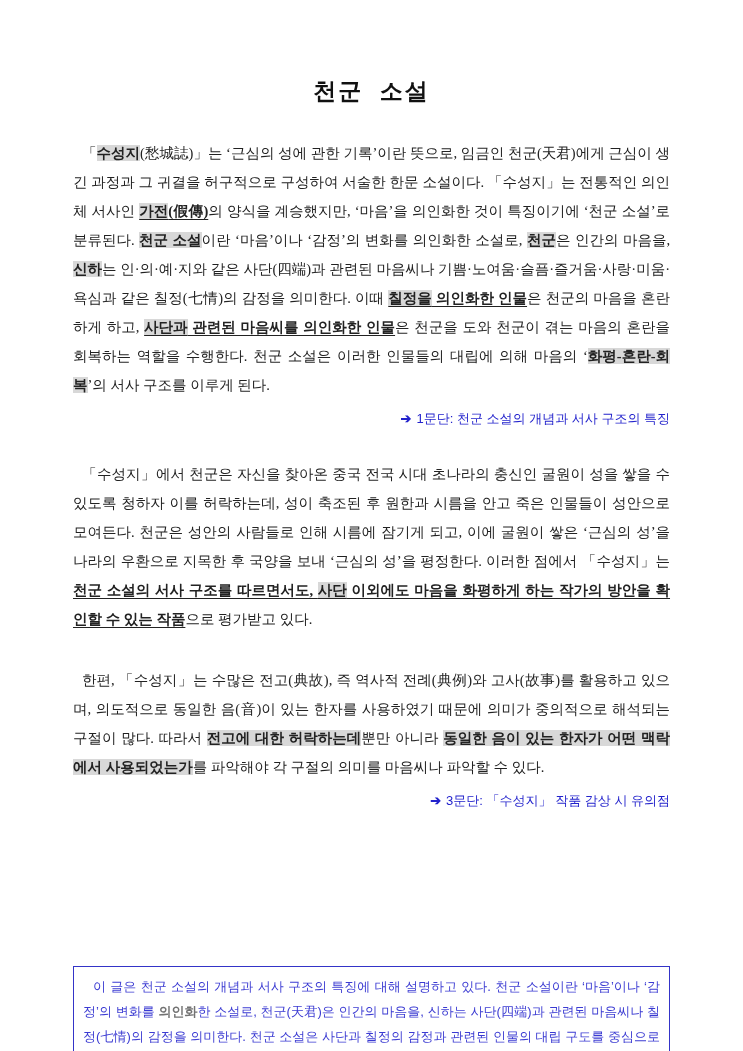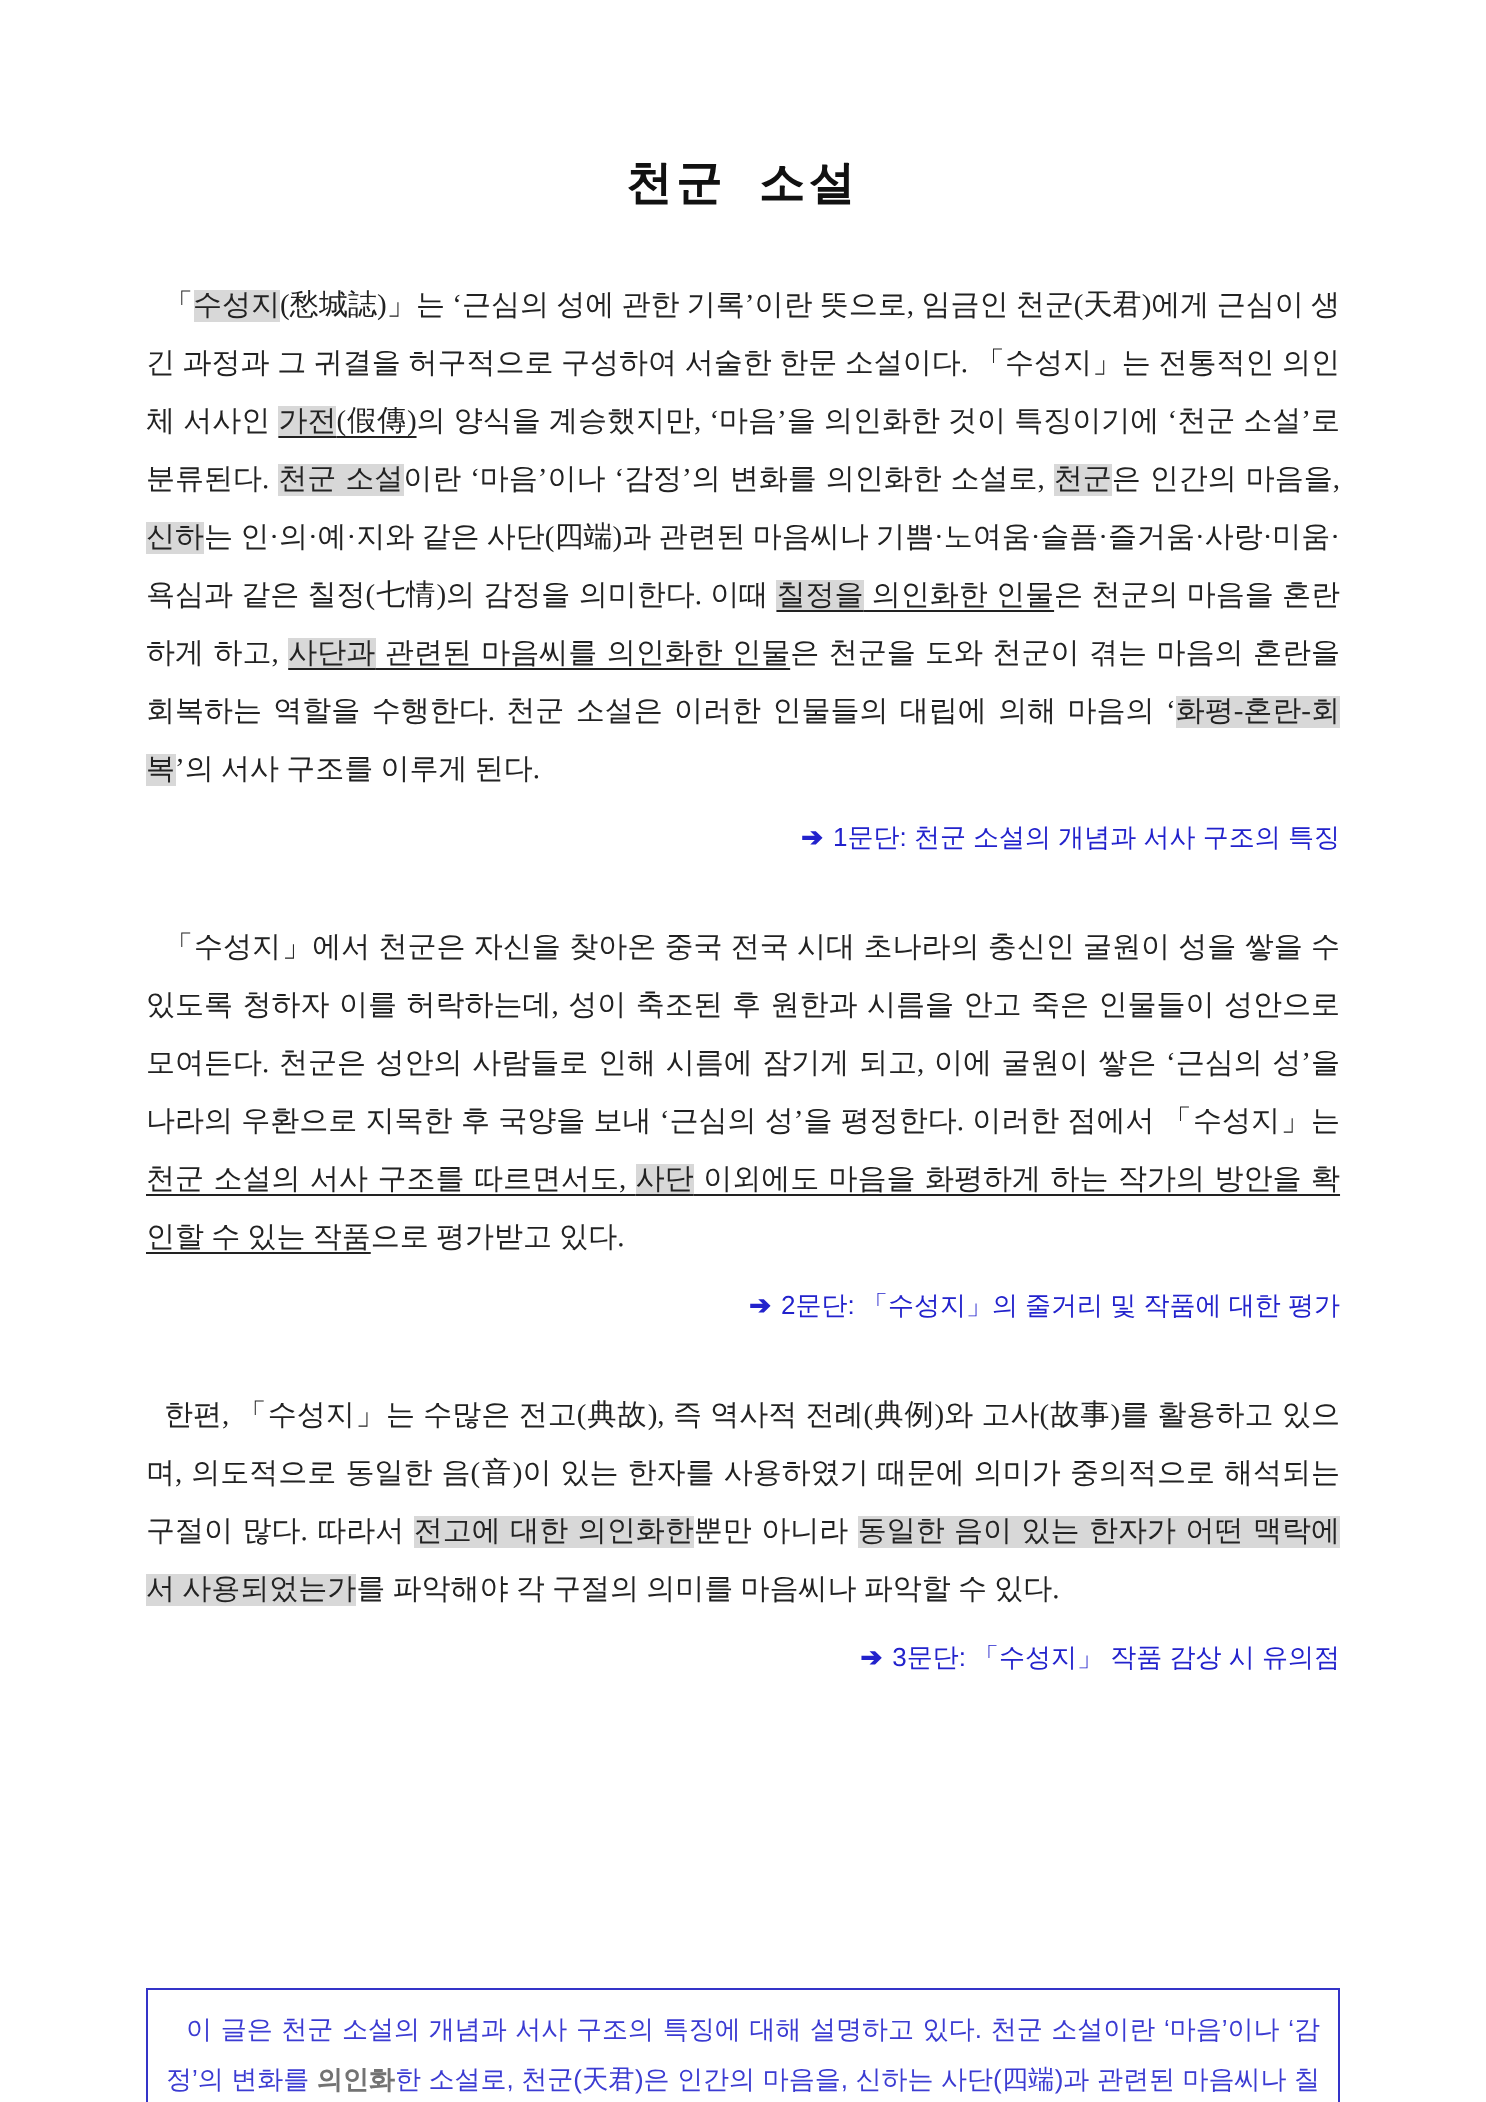--- a/index.html
+++ b/index.html
@@ -27,21 +27,21 @@
   }
 
   .doc-par {
     margin-top:32px;
     font-size:14.5px;
     line-height:29px;
     text-align:justify;
     text-indent:9px;
     color:#222222;
   }
-  .doc-par .run.b { font-weight:400; }
+  .doc-par .run.b { font-weight:700; }
   .doc-par .run.h { background:#d8d8d8; }
   .doc-par .run.u { text-decoration:underline; text-underline-offset:3px; }
 
   .annotation {
     margin-top:10px;
     text-align:right;
     font-family:Liberation Sans, sans-serif;
     font-size:13px;
     color:#2222cc;
     font-weight:500;
@@ -70,25 +70,22 @@
   <div class="content">
 
     <h1 class="doc-title">천군 소설</h1>
 
     <p class="doc-par"><span class="run">「</span><span class="run b h">수성지</span><span class="run">(愁城誌)」는 ‘근심의 성에 관한 기록’이란 뜻으로, 임금인 천군(天君)에게 근심이 생긴 과정과 그 귀결을 허구적으로 구성하여 서술한 한문 소설이다. 「수성지」는 전통적인 의인체 서사인 </span><span class="run b h u">가전</span><span class="run b u">(假傳)</span><span class="run">의 양식을 계승했지만, ‘마음’을 의인화한 것이 특징이기에 ‘천군 소설’로 분류된다. </span><span class="run b h">천군 소설</span><span class="run">이란 ‘마음’이나 ‘감정’의 변화를 의인화한 소설로, </span><span class="run b h">천군</span><span class="run">은 인간의 마음을, </span><span class="run b h">신하</span><span class="run">는 인·의·예·지와 같은 사단(四端)과 관련된 마음씨나 기쁨·노여움·슬픔·즐거움·사랑·미움·욕심과 같은 칠정(七情)의 감정을 의미한다. 이때 </span><span class="run b h u">칠정을</span><span class="run b u"> 의인화한 인물</span><span class="run">은 천군의 마음을 혼란하게 하고, </span><span class="run b h u">사단과</span><span class="run b u"> 관련된 마음씨를 의인화한 인물</span><span class="run">은 천군을 도와 천군이 겪는 마음의 혼란을 회복하는 역할을 수행한다. 천군 소설은 이러한 인물들의 대립에 의해 마음의 ‘</span><span class="run b h">화평-혼란-회복</span><span class="run">’의 서사 구조를 이루게 된다.</span></p>
     <div class="annotation">
       <span class="arrow">➔</span><span>1문단: 천군 소설의 개념과 서사 구조의 특징</span>
     </div>
 
     <p class="doc-par"><span class="run">「수성지」에서 천군은 자신을 찾아온 중국 전국 시대 초나라의 충신인 굴원이 성을 쌓을 수 있도록 청하자 이를 허락하는데, 성이 축조된 후 원한과 시름을 안고 죽은 인물들이 성안으로 모여든다. 천군은 성안의 사람들로 인해 시름에 잠기게 되고, 이에 굴원이 쌓은 ‘근심의 성’을 나라의 우환으로 지목한 후 국양을 보내 ‘근심의 성’을 평정한다. 이러한 점에서 「수성지」는 </span><span class="run b u">천군 소설의 서사 구조를 따르면서도, </span><span class="run b h u">사단</span><span class="run b u"> 이외에도 마음을 화평하게 하는 작가의 방안을 확인할 수 있는 작품</span><span class="run">으로 평가받고 있다.</span></p>
-    <div class="annotation">
-      <span class="arrow">➔</span><span>2문단: 「수성지」의 줄거리 및 작품에 대한 평가</span>
-    </div>
 
-    <p class="doc-par"><span class="run">한편, 「수성지」는 수많은 전고(典故), 즉 역사적 전례(典例)와 고사(故事)를 활용하고 있으며, 의도적으로 동일한 음(音)이 있는 한자를 사용하였기 때문에 의미가 중의적으로 해석되는 구절이 많다. 따라서 </span><span class="run b h">전고에 대한 의인화한</span><span class="run">뿐만 아니라 </span><span class="run b h">동일한 음이 있는 한자가 어떤 맥락에서 사용되었는가</span><span class="run">를 파악해야 각 구절의 의미를 마음씨나 파악할 수 있다.</span></p>
+    <p class="doc-par"><span class="run">한편, 「수성지」는 수많은 전고(典故), 즉 역사적 전례(典例)와 고사(故事)를 활용하고 있으며, 의도적으로 동일한 음(音)이 있는 한자를 사용하였기 때문에 의미가 중의적으로 해석되는 구절이 많다. 따라서 </span><span class="run b h">전고에 대한 허락하는데</span><span class="run">뿐만 아니라 </span><span class="run b h">동일한 음이 있는 한자가 어떤 맥락에서 사용되었는가</span><span class="run">를 파악해야 각 구절의 의미를 마음씨나 파악할 수 있다.</span></p>
     <div class="annotation">
       <span class="arrow">➔</span><span>3문단: 「수성지」 작품 감상 시 유의점</span>
     </div>
 
     <div class="summary-wrap">
       <div class="summary-box">
         <div class="summary-main"><span class="run">이 글은 천군 소설의 개념과 서사 구조의 특징에 대해 설명하고 있다. 천군 소설이란 ‘마음’이나 ‘감정’의 변화를 </span><span class="run red">의인화</span><span class="run">한 소설로, 천군(天君)은 인간의 마음을, 신하는 사단(四端)과 관련된 마음씨나 칠정(七情)의 감정을 의미한다. 천군 소설은 사단과 칠정의 감정과 관련된 인물의 대립 구도를 중심으로 마음의 ‘</span></div>
 
       </div>
     </div>

